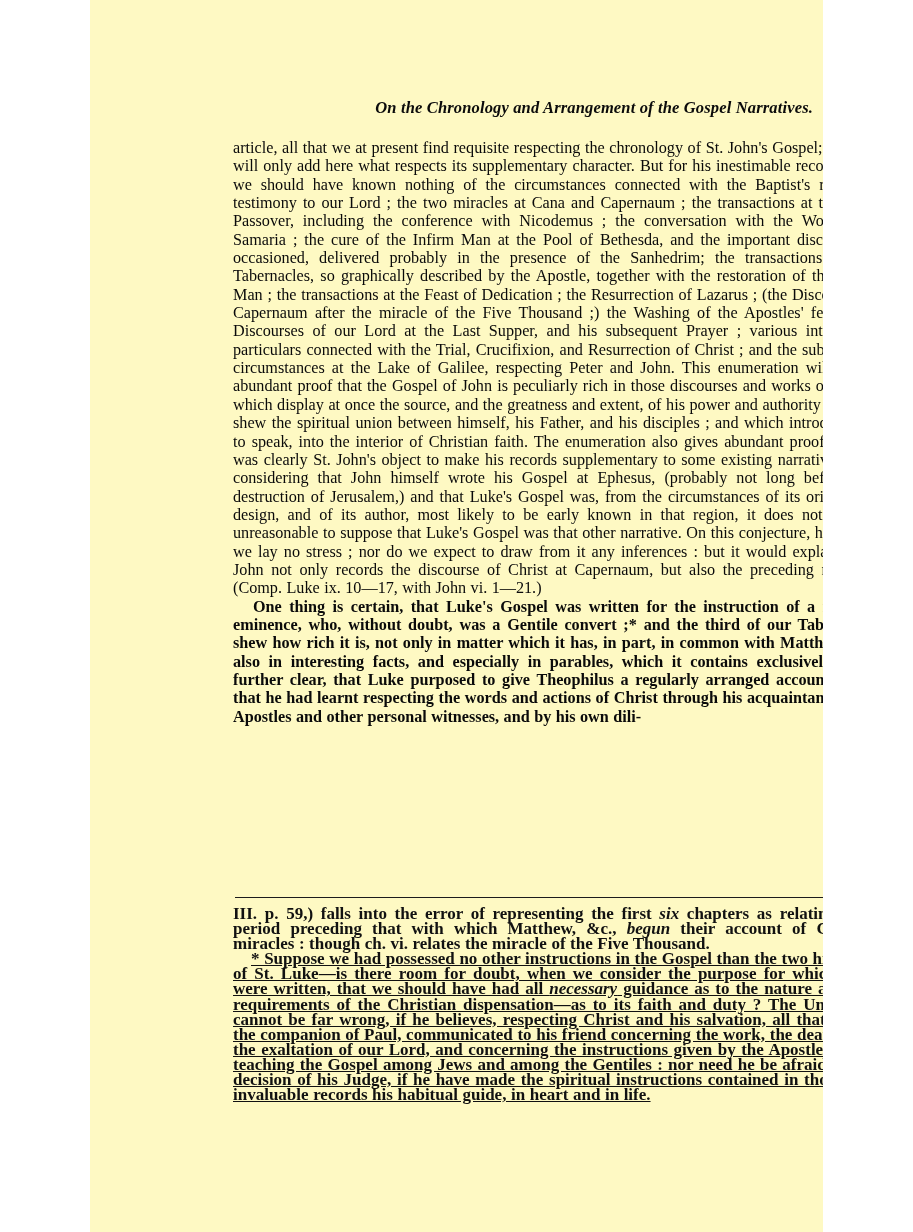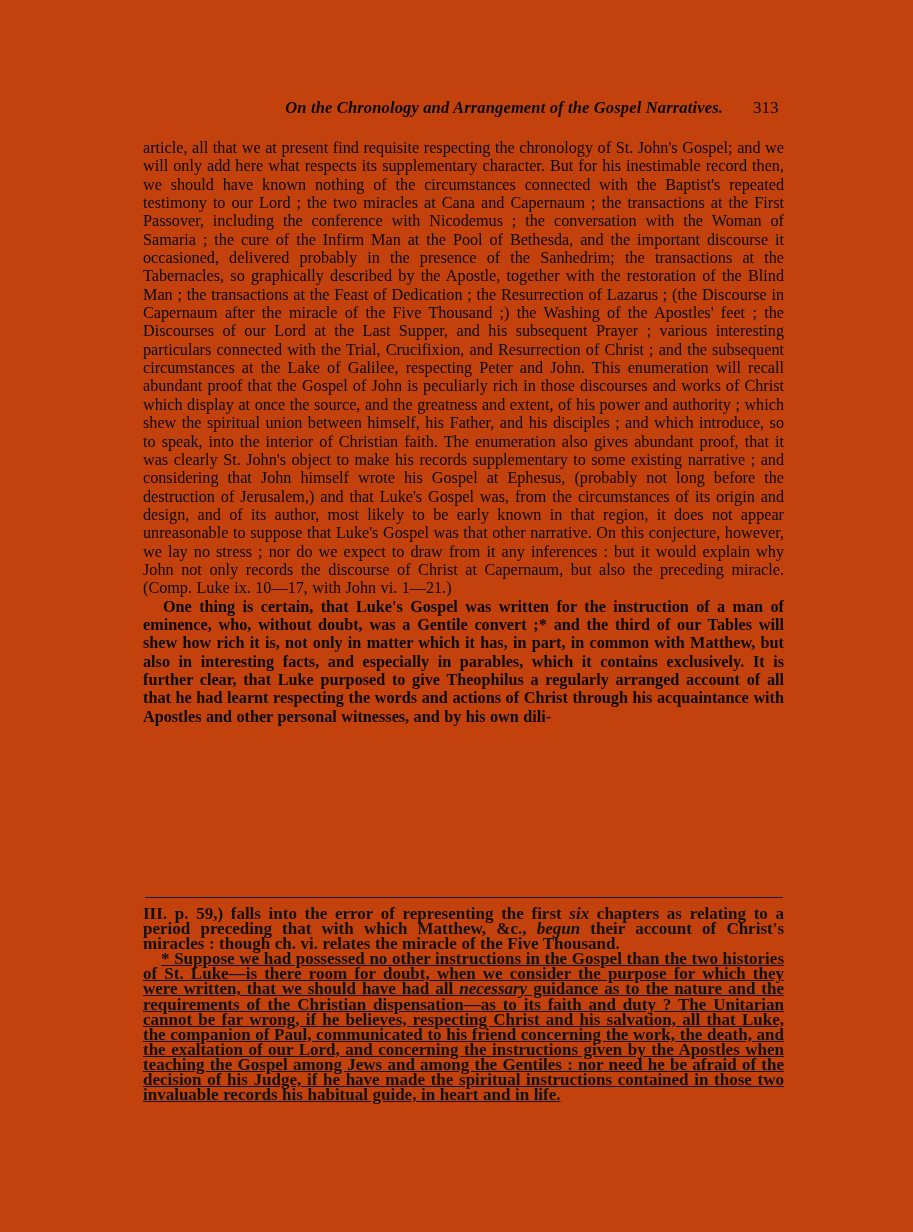--- a/index.html
+++ b/index.html
@@ -7,24 +7,24 @@
     margin: 0;
     padding: 0;
     background: #ffffff;
   }
   body {
     font-family: "Liberation Serif", "DejaVu Serif", serif;
     color: #000000;
   }
   .page {
     position: relative;
-    width: 913px;
+    width: 733px;
     height: 1232px;
     margin: 0 auto;
-    background: #c2410c;
+    background: #fef9c3;
     overflow: hidden;
   }
 
   
   .running-head {
     position: absolute;
     left: 143px;
     top: 98px;
     width: 640px;
     height: 24px;

